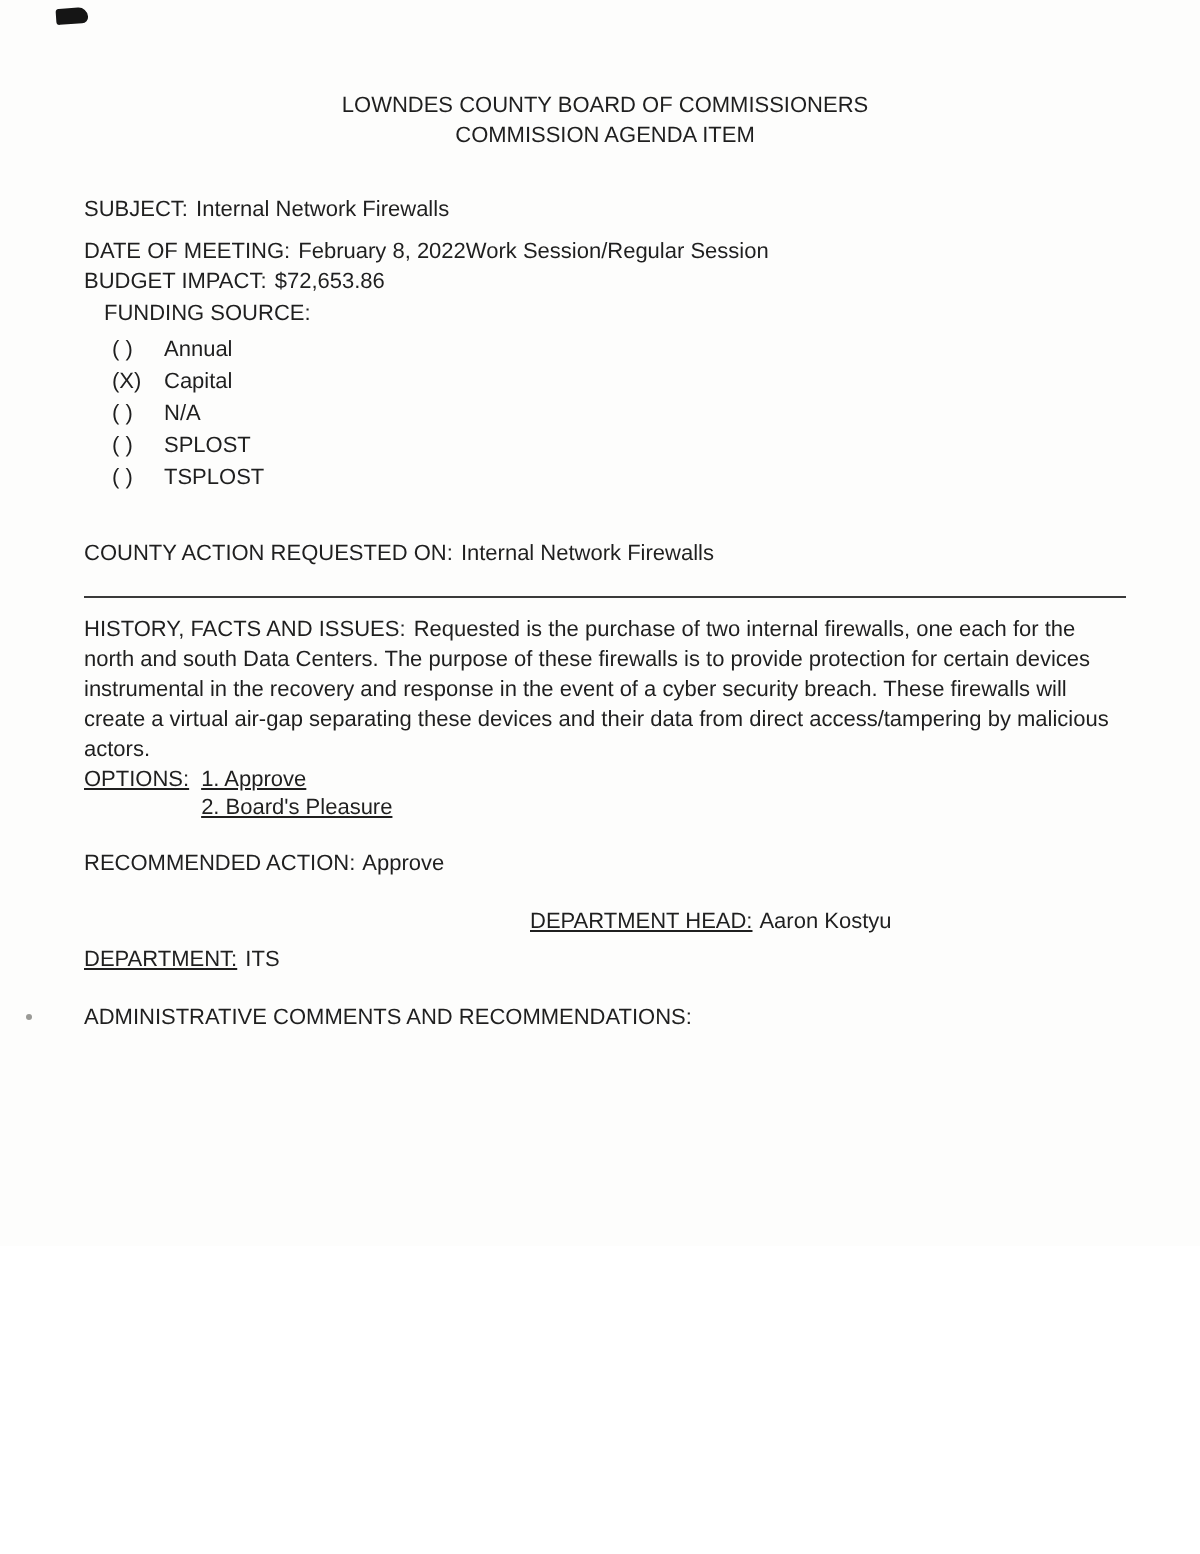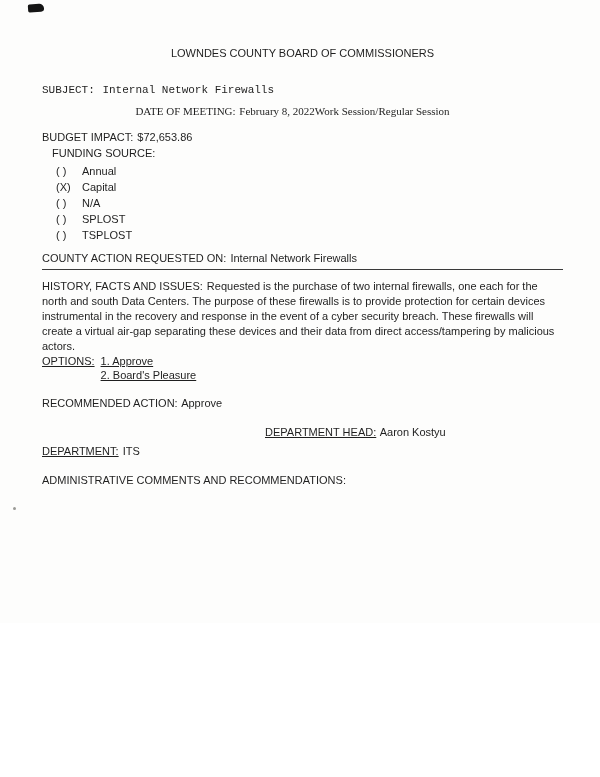--- a/index.html
+++ b/index.html
@@ -38,45 +38,43 @@
     height: 3px;
     background: #9a9a96;
     border-radius: 50%;
   }
   .doc-title {
     text-align: center;
     margin-bottom: 22px;
   }
   .row { margin: 0; }
   .label-inline { margin-right: 1px; }
-  .subject-row { margin-bottom: 6px; font-family: Liberation Mono, monospace; }
+  .subject-row { margin-bottom: 6px; }
   .date-row {
     display: flex;
-    justify-content: center;
+    justify-content: flex-start;
     align-items: baseline;
-    margin-bottom: 11px;
-    font-family: Liberation Serif, serif;
   }
   .session-type { margin-right: 20px; }
   .budget-row { margin-bottom: 1px; }
   .funding-label { margin-left: 10px; }
   .funding-list { margin: 3px 0 0 14px; }
   .funding-option {
     display: flex;
     margin-bottom: 1px;
   }
   .funding-option .mark {
     width: 26px;
     flex: 0 0 26px;
     white-space: pre;
   }
   .county-action-row {
-    margin-top: 8px;
+    margin-top: 23px;
     border-bottom: 1px solid #3a3a3a;
-    padding-bottom: 3px;
+    padding-bottom: 13px;
   }
   .history {
     margin: 9px 0 0 0;
     text-align: left;
   }
   .options-row {
     display: flex;
     gap: 6px;
     margin-top: 0;
     line-height: 14px;
@@ -95,20 +93,21 @@
 </head>
 <body>
 
 <div class="page">
 
   <div class="scan-artifact"></div>
   <div class="scan-speck"></div>
 
   <div class="doc-title">
     <div>LOWNDES COUNTY BOARD OF COMMISSIONERS</div>
+    <div>COMMISSION AGENDA ITEM</div>
   </div>
 
   <div class="row subject-row">
     <span class="label-inline">SUBJECT:</span>
     <span>Internal Network Firewalls</span>
   </div>
 
   <div class="date-row">
     <div>
       <span class="label-inline">DATE OF MEETING:</span>

